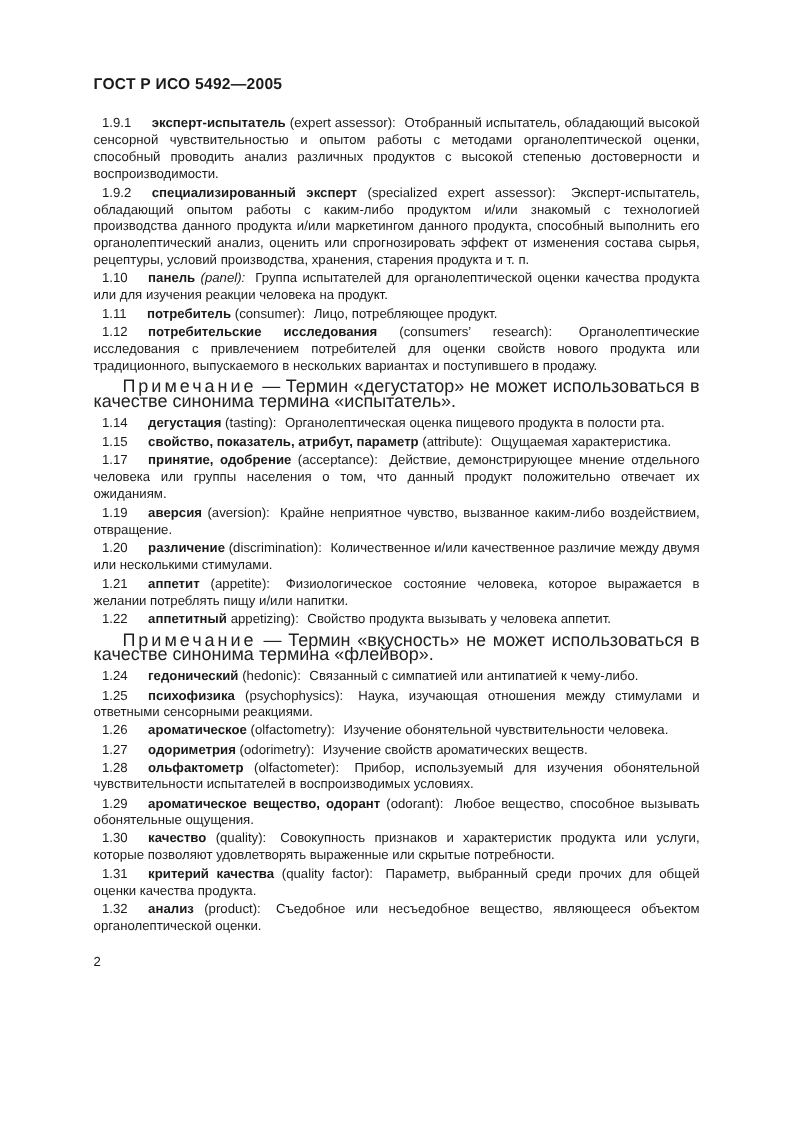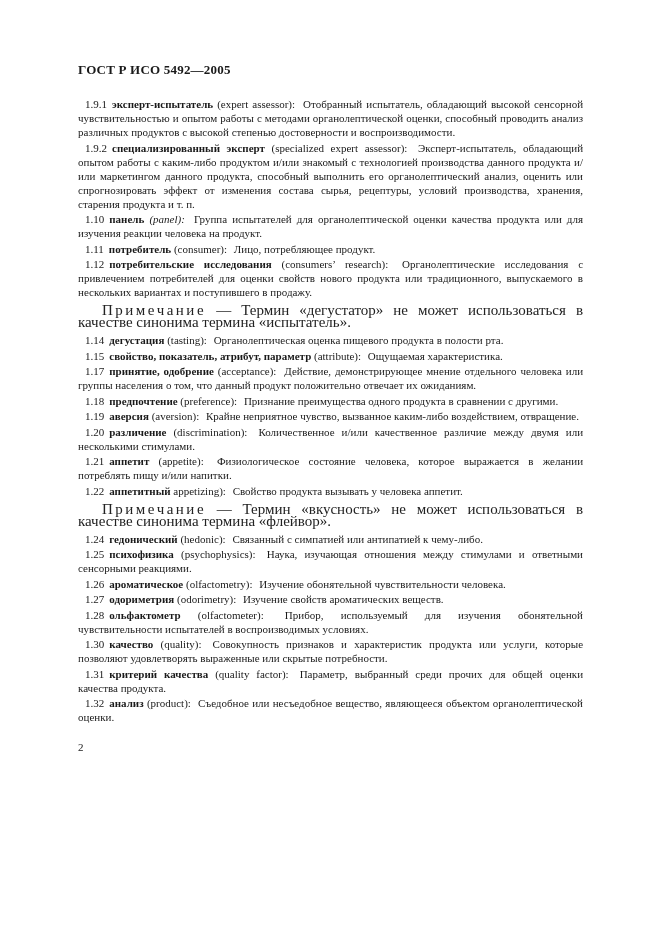--- a/index.html
+++ b/index.html
@@ -3,38 +3,38 @@
 <meta charset="utf-8">
 <style>
   html, body { margin: 0; padding: 0; background: #ffffff; }
   .page {
     position: relative;
     width: 661px;
     height: 936px;
     box-sizing: border-box;
     padding: 62px 78px 0 78px;
     background: #ffffff;
-    font-family: Liberation Serif, serif;
+    font-family: Liberation Sans, sans-serif;
     color: #1a1a1a;
     overflow: hidden;
   }
   .doc-header {
     font-weight: bold;
     font-size: 13px;
     letter-spacing: 0.2px;
     margin-bottom: 19px;
   }
   p.term {
     font-size: 11px;
     line-height: 14px;
     text-align: justify;
     margin: 0 0 1.5px 0;
     text-indent: 7px;
   }
-  p.term .num { margin-right: 5px; }
+  p.term .num { margin-right: 17px; }
   p.term .tname { font-weight: bold; }
   p.term .en { margin-right: 4px; }
   p.term .en.it { font-style: italic; }
   p.note {
     font-size: 15px;
     line-height: 12px;
     text-align: justify;
     margin: 5px 0 5px 0;
     text-indent: 24px;
     color: #222222;
@@ -65,21 +65,20 @@
 
   <p class="note"><span class="note-label">Примечание</span> <span class="note-text">— Термин «дегустатор» не может использоваться в качестве синонима термина «испытатель».</span></p>
 
   <p class="term"><span class="num">1.14</span><span class="tname">дегустация</span> <span class="en">(tasting):</span> <span class="def">Органолептическая оценка пищевого продукта в полости рта.</span></p>
 
   <p class="term"><span class="num">1.15</span><span class="tname">свойство, показатель, атрибут, параметр</span> <span class="en">(attribute):</span> <span class="def">Ощущаемая характеристика.</span></p>
 
 
   <p class="term"><span class="num">1.17</span><span class="tname">принятие, одобрение</span> <span class="en">(acceptance):</span> <span class="def">Действие, демонстрирующее мнение отдельного человека или группы населения о том, что данный продукт положительно отвечает их ожиданиям.</span></p>
 
-  <p class="term"><span class="num">1.18</span><span class="tname">предпочтение</span> <span class="en">(preference):</span> <span class="def">Признание преимущества одного продукта в сравнении с другими.</span></p>
 
   <p class="term"><span class="num">1.19</span><span class="tname">аверсия</span> <span class="en">(aversion):</span> <span class="def">Крайне неприятное чувство, вызванное каким-либо воздействием, отвращение.</span></p>
 
   <p class="term"><span class="num">1.20</span><span class="tname">различение</span> <span class="en">(discrimination):</span> <span class="def">Количественное и/или качественное различие между двумя или несколькими стимулами.</span></p>
 
   <p class="term"><span class="num">1.21</span><span class="tname">аппетит</span> <span class="en">(appetite):</span> <span class="def">Физиологическое состояние человека, которое выражается в желании потреблять пищу и/или напитки.</span></p>
 
   <p class="term"><span class="num">1.22</span><span class="tname">аппетитный</span> <span class="en">appetizing):</span> <span class="def">Свойство продукта вызывать у человека аппетит.</span></p>
 
 
@@ -88,20 +87,21 @@
   <p class="term"><span class="num">1.24</span><span class="tname">гедонический</span> <span class="en">(hedonic):</span> <span class="def">Связанный с симпатией или антипатией к чему-либо.</span></p>
 
   <p class="term"><span class="num">1.25</span><span class="tname">психофизика</span> <span class="en">(psychophysics):</span> <span class="def">Наука, изучающая отношения между стимулами и ответными сенсорными реакциями.</span></p>
 
   <p class="term"><span class="num">1.26</span><span class="tname">ароматическое</span> <span class="en">(olfactometry):</span> <span class="def">Изучение обонятельной чувствительности человека.</span></p>
 
   <p class="term"><span class="num">1.27</span><span class="tname">одориметрия</span> <span class="en">(odorimetry):</span> <span class="def">Изучение свойств ароматических веществ.</span></p>
 
   <p class="term"><span class="num">1.28</span><span class="tname">ольфактометр</span> <span class="en">(olfactometer):</span> <span class="def">Прибор, используемый для изучения обонятельной чувствительности испытателей в воспроизводимых условиях.</span></p>
 
+  <p class="term"><span class="num">1.29</span><span class="tname">ароматическое вещество, одорант</span> <span class="en">(odorant):</span> <span class="def">Любое вещество, способное вызывать обонятельные ощущения.</span></p>
 
   <p class="term"><span class="num">1.30</span><span class="tname">качество</span> <span class="en">(quality):</span> <span class="def">Совокупность признаков и характеристик продукта или услуги, которые позволяют удовлетворять выраженные или скрытые потребности.</span></p>
 
   <p class="term"><span class="num">1.31</span><span class="tname">критерий качества</span> <span class="en">(quality factor):</span> <span class="def">Параметр, выбранный среди прочих для общей оценки качества продукта.</span></p>
 
   <p class="term"><span class="num">1.32</span><span class="tname">анализ</span> <span class="en">(product):</span> <span class="def">Съедобное или несъедобное вещество, являющееся объектом органолептической оценки.</span></p>
 
   <div class="page-number">2</div>
 
 </div>

